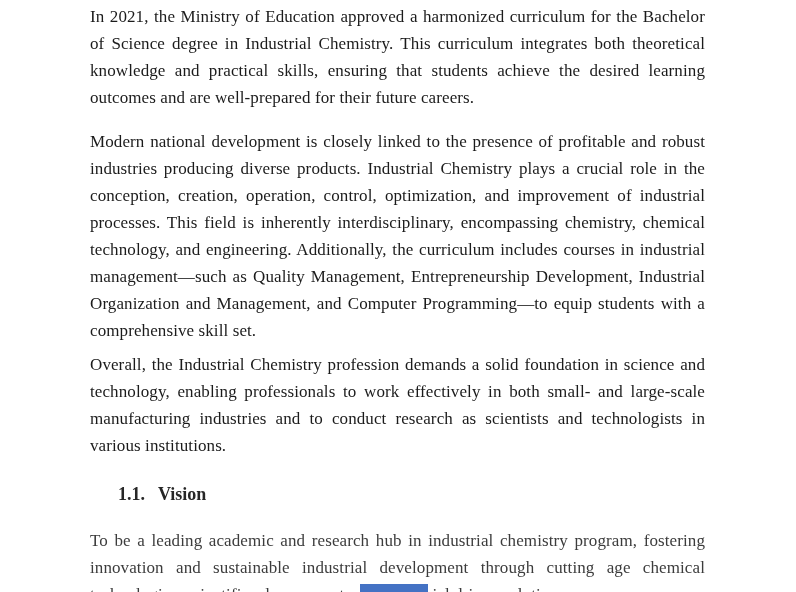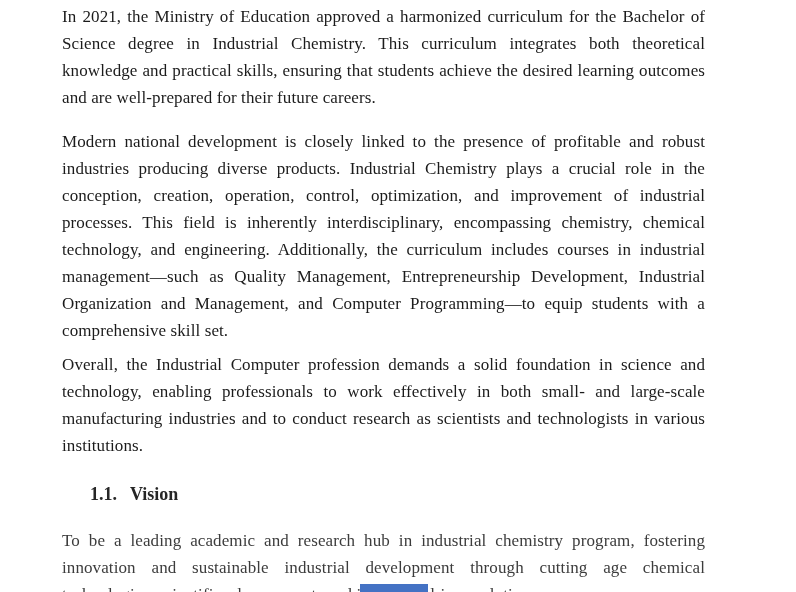--- a/index.html
+++ b/index.html
@@ -9,21 +9,21 @@
   }
   .page {
     position: relative;
     width: 796px;
     height: 592px;
     overflow: hidden;
     background: var(--page-bg, #ffffff);
     font-family: "Liberation Serif", "DejaVu Serif", serif;
     color: var(--text-color, #1b1b1b);
     box-sizing: border-box;
-    padding: 3px 91px 0 62px;
+    padding: 3px 91px 0 90px;
   }
   .para {
     margin: 0 0 17px 0;
     font-size: 17px;
     line-height: 27px;
     text-align: justify;
     letter-spacing: 0.1px;
   }
   .para.gap2 { margin-bottom: 7px; }
   .heading {
@@ -51,21 +51,21 @@
 </style>
 </head>
 <body>
 
 <div class="page" style="--page-bg: #ffffff; --text-color: #1b1b1b; --vision-color: #3c3c3c; --accent-color: #4472C4;">
 
   <p class="para">In 2021, the Ministry of Education approved a harmonized curriculum for the Bachelor of Science degree in Industrial Chemistry. This curriculum integrates both theoretical knowledge and practical skills, ensuring that students achieve the desired learning outcomes and are well-prepared for their future careers.</p>
 
   <p class="para gap2">Modern national development is closely linked to the presence of profitable and robust industries producing diverse products. Industrial Chemistry plays a crucial role in the conception, creation, operation, control, optimization, and improvement of industrial processes. This field is inherently interdisciplinary, encompassing chemistry, chemical technology, and engineering. Additionally, the curriculum includes courses in industrial management—such as Quality Management, Entrepreneurship Development, Industrial Organization and Management, and Computer Programming—to equip students with a comprehensive skill set.</p>
 
-  <p class="para">Overall, the Industrial Computer profession demands a solid foundation in science and technology, enabling professionals to work effectively in both small- and large-scale manufacturing industries and to conduct research as scientists and technologists in various institutions.</p>
+  <p class="para">Overall, the Industrial Chemistry profession demands a solid foundation in science and technology, enabling professionals to work effectively in both small- and large-scale manufacturing industries and to conduct research as scientists and technologists in various institutions.</p>
 
   <h2 class="heading">
     <span class="hnum">1.1.</span><span class="htitle">Vision</span>
   </h2>
 
   <p class="para vision">To be a leading academic and research hub in industrial chemistry program, fostering innovation and sustainable industrial development through cutting age chemical technologies, scientific advancements and industrial driven solutions.</p>
 
   <div class="blue-bar"></div>
 
 </div>

